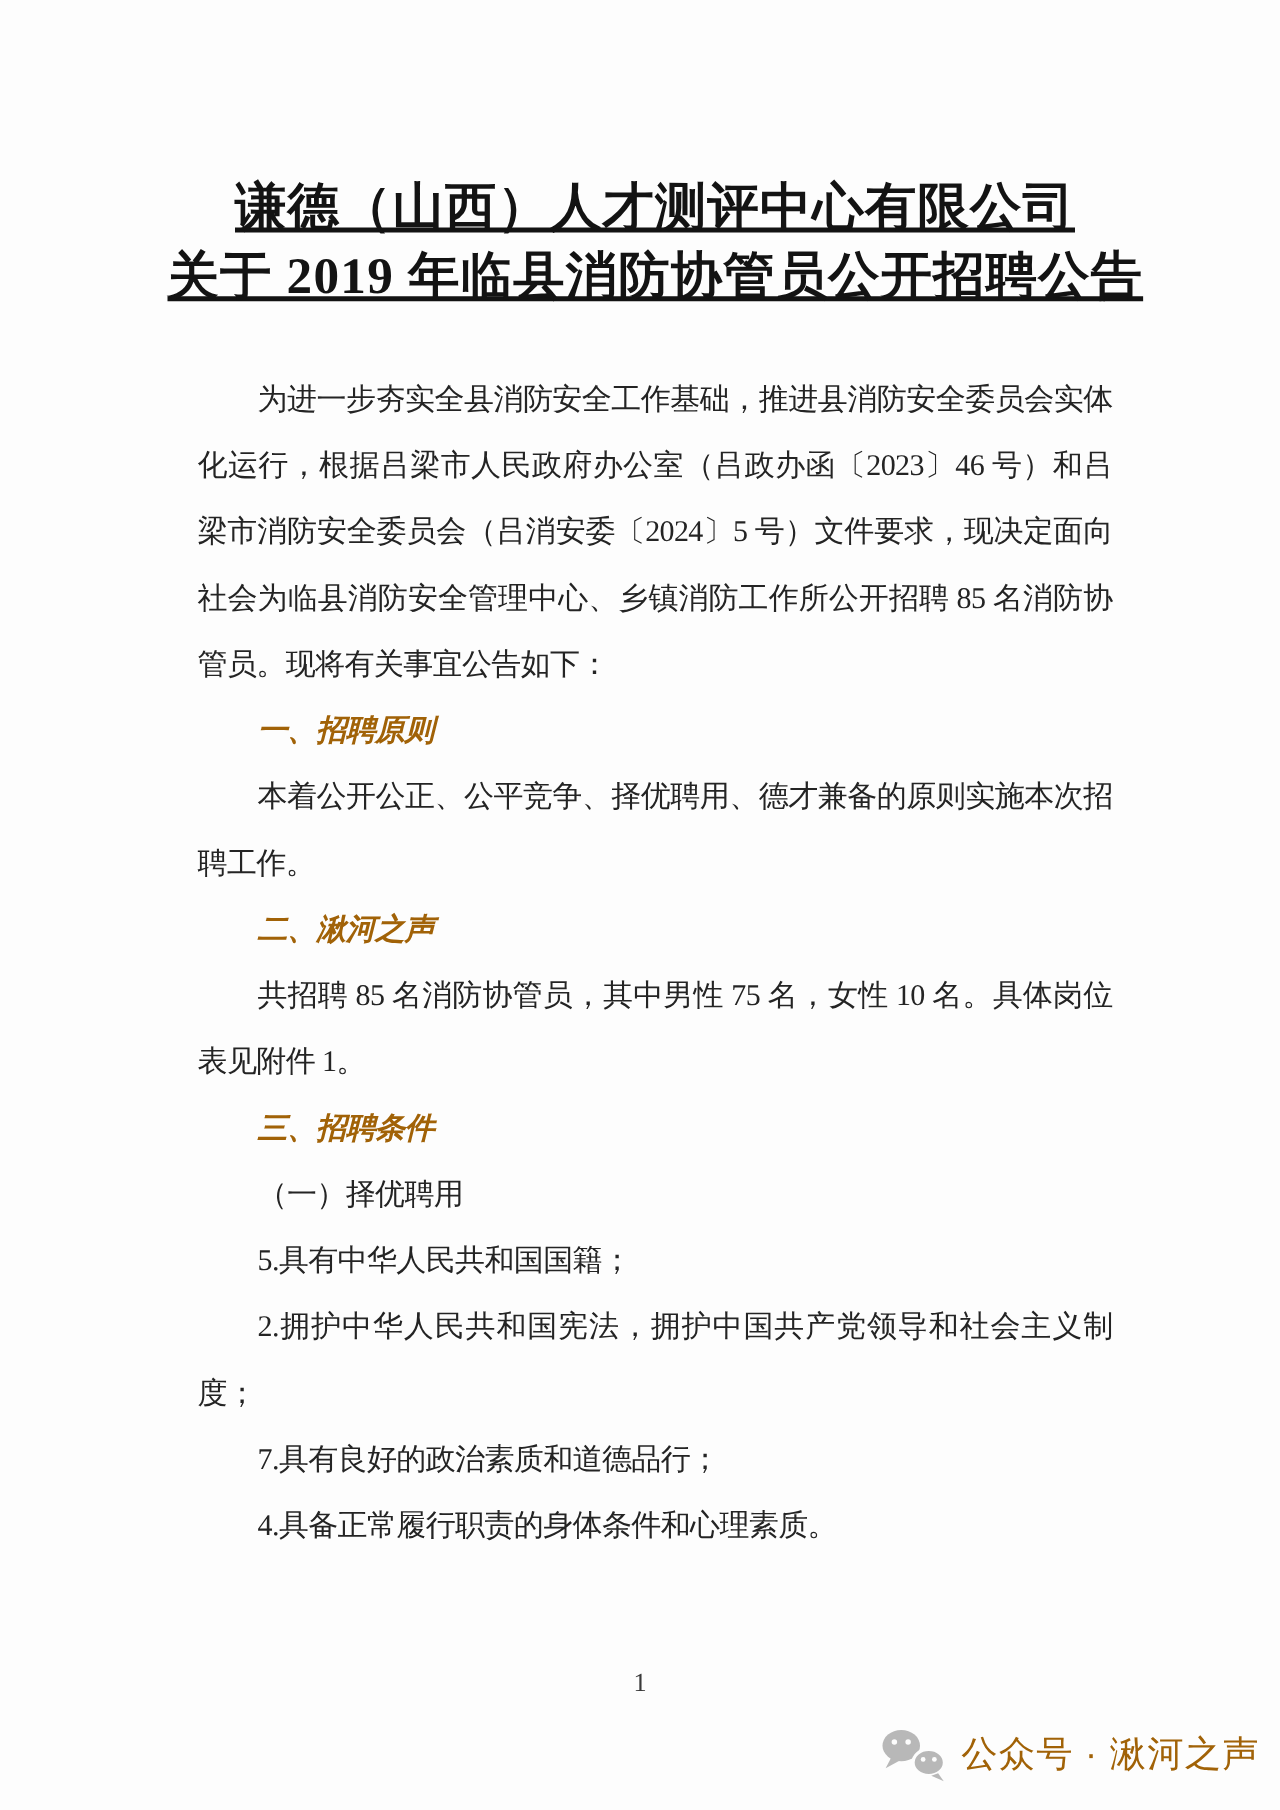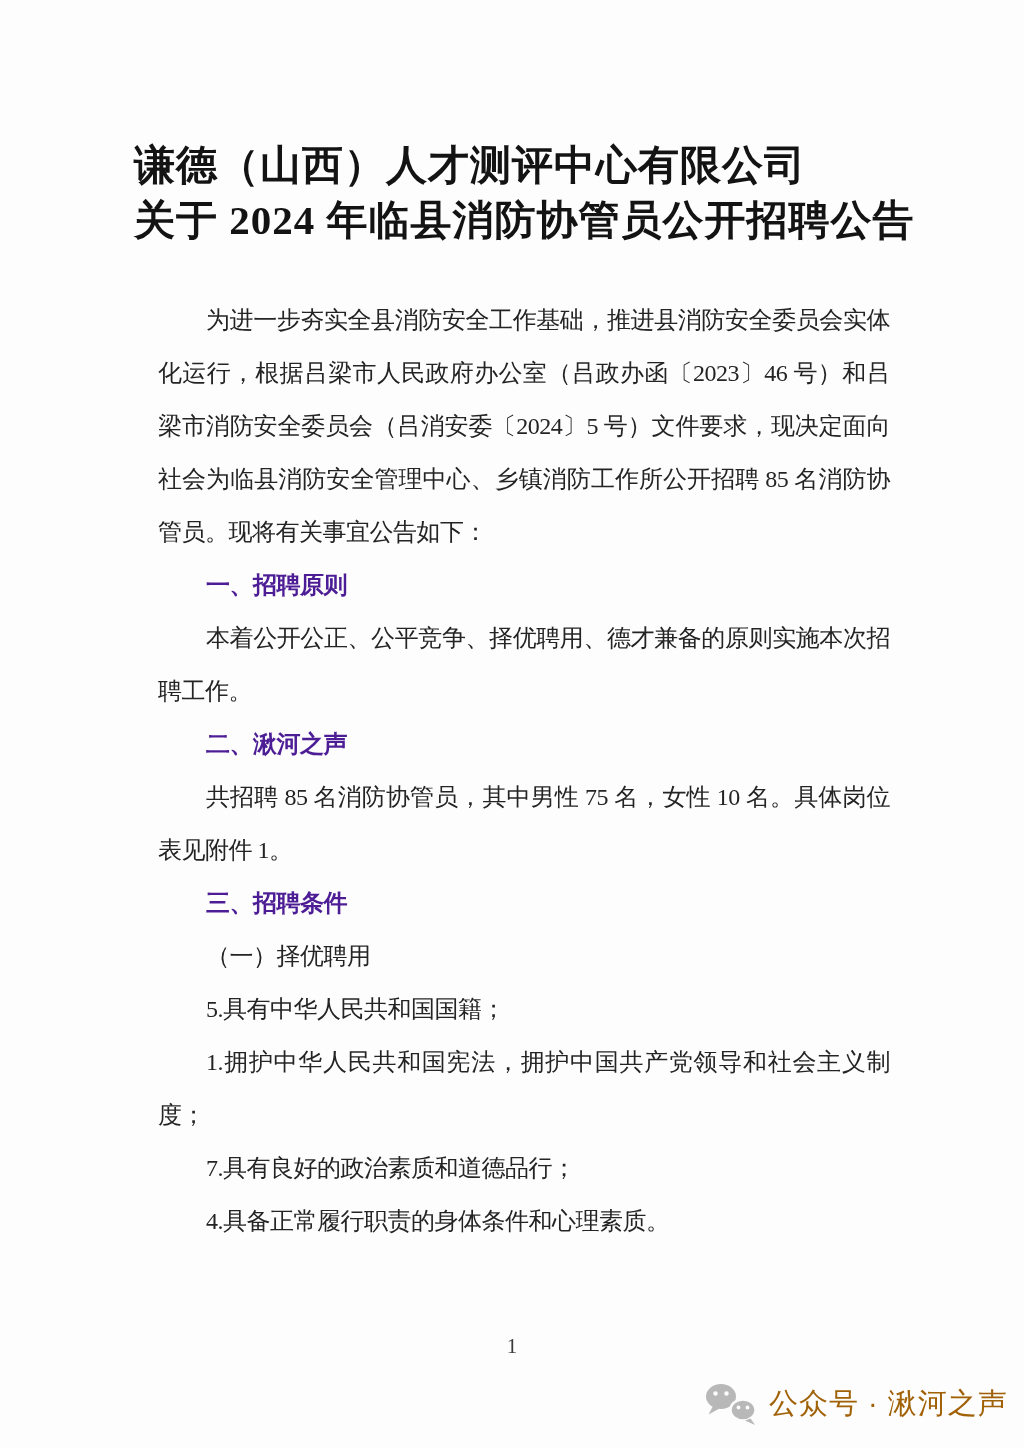--- a/index.html
+++ b/index.html
@@ -11,43 +11,46 @@
     overflow: hidden;
     font-family: "Liberation Serif", "DejaVu Serif", serif;
   }
   .doc {
     position: absolute;
     left: 158px;
     top: 138px;
     width: 732px;
   }
   .title-block {
+    text-align: center;
     font-size: 41px;
     line-height: 55px;
     font-weight: 700;
     color: #131313;
     letter-spacing: 1px;
     white-space: nowrap;
     margin: 0 -24px;
+    text-decoration: underline;
   }
   .body-block {
     margin-top: 46px;
     font-size: 24px;
     line-height: 53px;
     letter-spacing: -0.5px;
     color: #242424;
     text-align: justify;
   }
   .body-block p {
     margin: 0;
     text-indent: 2em;
   }
   .section-heading {
     font-weight: 700;
-    color: #4c1d95;
+    color: #a16207;
+    font-style: italic;
   }
   .page-num {
     position: absolute;
     top: 1334px;
     left: 0;
     width: 100%;
     text-align: center;
     font-size: 21px;
     color: #3a3a3a;
   }
@@ -69,38 +72,38 @@
 </style>
 </head>
 <body>
 
 <div class="page">
 
   <div class="doc">
 
     <div class="title-block">
       <div>谦德（山西）人才测评中心有限公司</div>
-      <div>关于 2024 年临县消防协管员公开招聘公告</div>
+      <div>关于 2019 年临县消防协管员公开招聘公告</div>
     </div>
 
     <div class="body-block">
 
       <p>为进一步夯实全县消防安全工作基础，推进县消防安全委员会实体化运行，根据吕梁市人民政府办公室（吕政办函〔2023〕46 号）和吕梁市消防安全委员会（吕消安委〔2024〕5 号）文件要求，现决定面向社会为临县消防安全管理中心、乡镇消防工作所公开招聘 85 名消防协管员。现将有关事宜公告如下：</p>
 
       <p class="section-heading">一、招聘原则</p>
       <p>本着公开公正、公平竞争、择优聘用、德才兼备的原则实施本次招聘工作。</p>
 
       <p class="section-heading">二、湫河之声</p>
       <p>共招聘 85 名消防协管员，其中男性 75 名，女性 10 名。具体岗位表见附件 1。</p>
 
       <p class="section-heading">三、招聘条件</p>
       <p>（一）择优聘用</p>
 
       <p>5.具有中华人民共和国国籍；</p>
-      <p>1.拥护中华人民共和国宪法，拥护中国共产党领导和社会主义制度；</p>
+      <p>2.拥护中华人民共和国宪法，拥护中国共产党领导和社会主义制度；</p>
       <p>7.具有良好的政治素质和道德品行；</p>
       <p>4.具备正常履行职责的身体条件和心理素质。</p>
 
     </div>
   </div>
 
   <div class="page-num">1</div>
 
   <div class="watermark">
     <span style="display:inline-block; line-height:0;">

